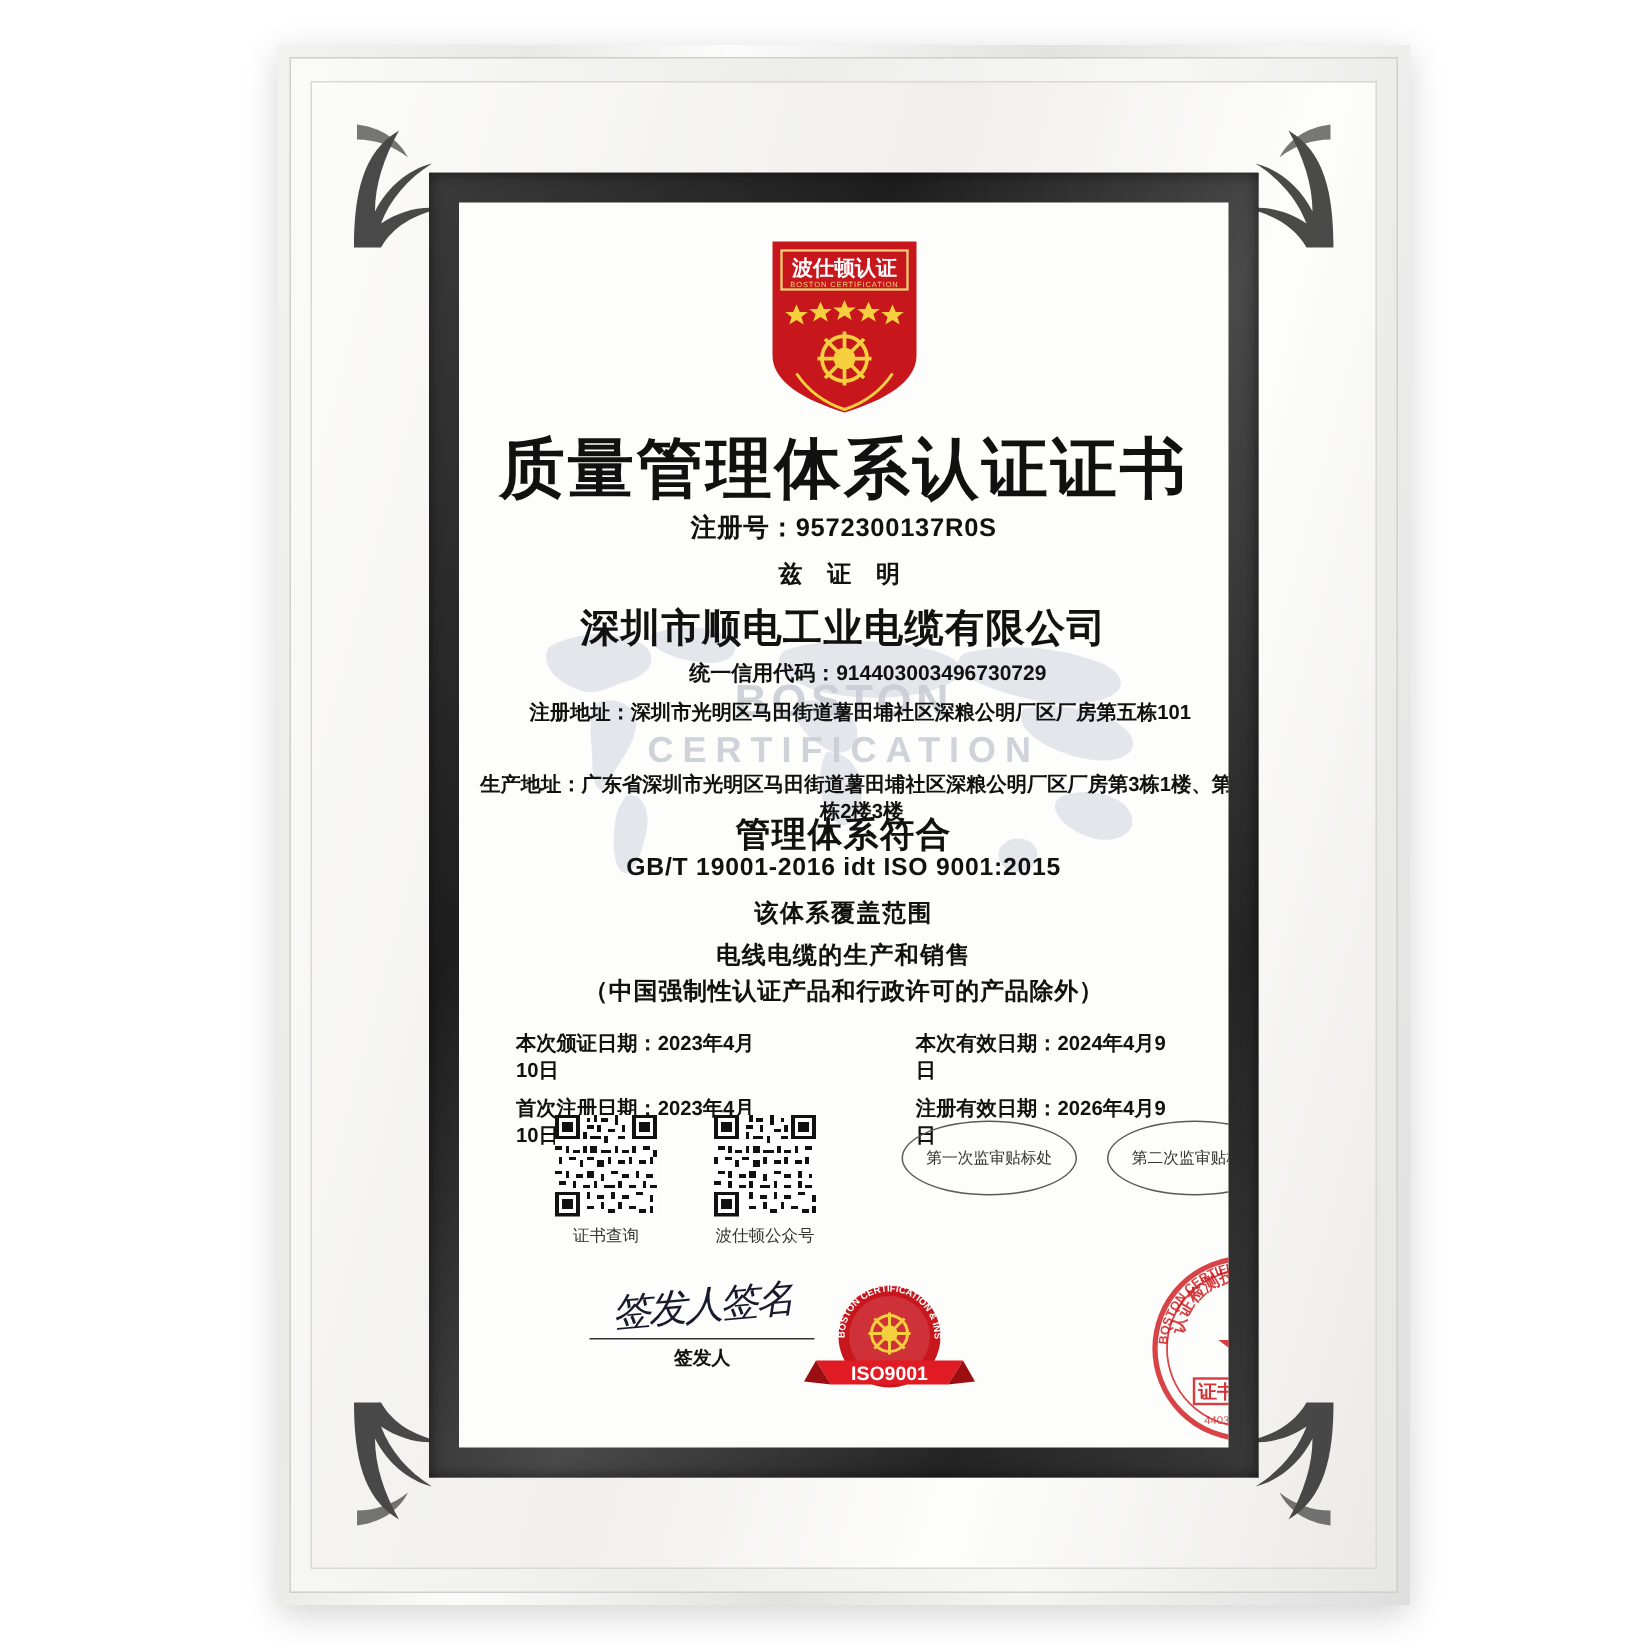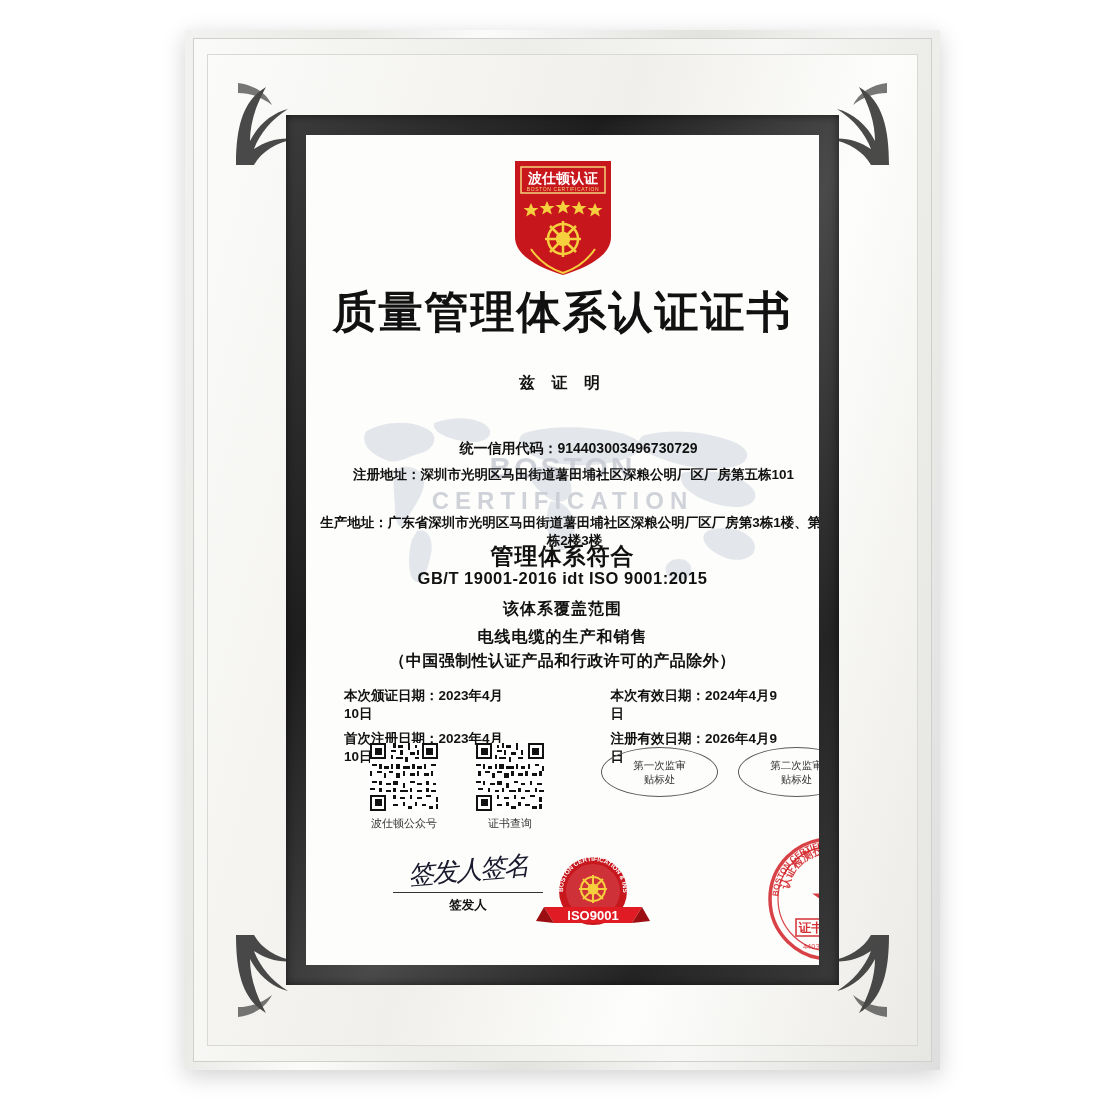--- a/index.html
+++ b/index.html
@@ -120,21 +120,21 @@
   
   .qr-wrap{position:absolute;left:64px;top:608px;display:flex;gap:38px;}
   .qr-item{text-align:center;}
   .qr{width:68px;height:68px;display:block;}
   .qr-cap{font-size:11px;color:#333;margin-top:5px;}
 
   
   .ovals{position:absolute;left:295px;top:612px;display:flex;gap:20px;}
   .oval{
     width:115px;height:48px;border:1px solid #5a5a5a;border-radius:50%;
-    display:flex;flex-direction:column;align-items:center;justify-content:center;
+    display:flex;align-items:center;justify-content:center;
     font-size:10.5px;color:#333;line-height:1.35;
   }
 
   
   .sign-block{position:absolute;left:72px;top:718px;width:180px;text-align:center;}
   .sign-script{
     font-family:"DejaVu Serif","Liberation Serif",serif;
     font-size:26px;font-style:italic;color:#1a1a2e;transform:rotate(-5deg);
     letter-spacing:-2px;
   }
@@ -217,22 +217,26 @@
                 <line x1="54" y1="64" x2="54" y2="100"></line>
                 <line x1="36" y1="82" x2="72" y2="82"></line>
                 <line x1="41" y1="69" x2="67" y2="95"></line>
                 <line x1="67" y1="69" x2="41" y2="95"></line>
               </g>
               <path d="M22 92 C30 104 42 112 54 116 C66 112 78 104 86 92" stroke="#f6cf3e" stroke-width="2" fill="none"></path>
             </svg>
 
             <div class="title">质量管理体系认证证书</div>
 
+            <div class="regno">
+              <span>注册号：</span><span>9572300137R0S</span>
+            </div>
 
             <div class="hereby">兹 证 明</div>
+            <div class="company">深圳市顺电工业电缆有限公司</div>
             <div class="credit">统一信用代码：914403003496730729</div>
 
             <div class="addr addr1">注册地址：深圳市光明区马田街道薯田埔社区深粮公明厂区厂房第五栋101</div>
             <div class="addr addr3">生产地址：广东省深圳市光明区马田街道薯田埔社区深粮公明厂区厂房第3栋1楼、第7栋2楼3楼</div>
 
             <div class="sys-conform">管理体系符合</div>
             <div class="standard">GB/T 19001-2016 idt ISO 9001:2015</div>
             <div class="scope-label">该体系覆盖范围</div>
             <div class="scope1">电线电缆的生产和销售</div>
             <div class="scope2">（中国强制性认证产品和行政许可的产品除外）</div>
@@ -250,100 +254,20 @@
                 <div class="date-cell">
                   <span>首次注册日期：</span><span>2023年4月10日</span>
                 </div>
                 <div class="date-cell right">
                   <span>注册有效日期：</span><span>2026年4月9日</span>
                 </div>
               </div>
             </div>
 
             <div class="qr-wrap">
-              <div class="qr-item">
-                <svg class="qr" viewBox="0 0 29 29" shape-rendering="crispEdges">
-                  <rect width="29" height="29" fill="#fff"></rect>
-                  <g fill="#111">
-                    <rect x="0" y="0" width="7" height="7"></rect>
-                      <rect x="1" y="1" width="5" height="5" fill="#fff"></rect>
-                      <rect x="2" y="2" width="3" height="3"></rect>
-                    <rect x="22" y="0" width="7" height="7"></rect>
-                      <rect x="23" y="1" width="5" height="5" fill="#fff"></rect>
-                      <rect x="24" y="2" width="3" height="3"></rect>
-                    <rect x="0" y="22" width="7" height="7"></rect>
-                      <rect x="1" y="23" width="5" height="5" fill="#fff"></rect>
-                      <rect x="2" y="24" width="3" height="3"></rect>
-                    <rect x="10" y="0" width="1" height="2"></rect>
-                      <rect x="12" y="1" width="2" height="1"></rect>
-                      <rect x="16" y="0" width="1" height="3"></rect>
-                      <rect x="19" y="1" width="1" height="1"></rect>
-                    <rect x="9" y="3" width="2" height="1"></rect>
-                      <rect x="13" y="3" width="1" height="2"></rect>
-                      <rect x="17" y="4" width="2" height="1"></rect>
-                      <rect x="20" y="3" width="1" height="2"></rect>
-                    <rect x="9" y="5" width="1" height="2"></rect>
-                      <rect x="11" y="6" width="3" height="1"></rect>
-                      <rect x="15" y="6" width="1" height="2"></rect>
-                      <rect x="19" y="6" width="2" height="1"></rect>
-                    <rect x="1" y="9" width="2" height="1"></rect>
-                      <rect x="4" y="9" width="1" height="2"></rect>
-                      <rect x="6" y="10" width="2" height="1"></rect>
-                      <rect x="9" y="9" width="1" height="2"></rect>
-                    <rect x="11" y="9" width="2" height="2"></rect>
-                      <rect x="14" y="10" width="3" height="1"></rect>
-                      <rect x="18" y="9" width="1" height="2"></rect>
-                      <rect x="20" y="10" width="2" height="1"></rect>
-                    <rect x="23" y="9" width="1" height="2"></rect>
-                      <rect x="26" y="9" width="2" height="1"></rect>
-                    <rect x="0" y="12" width="1" height="2"></rect>
-                      <rect x="3" y="12" width="2" height="1"></rect>
-                      <rect x="6" y="13" width="1" height="2"></rect>
-                      <rect x="8" y="12" width="2" height="1"></rect>
-                    <rect x="11" y="13" width="2" height="2"></rect>
-                      <rect x="14" y="12" width="1" height="2"></rect>
-                      <rect x="17" y="13" width="2" height="1"></rect>
-                      <rect x="20" y="12" width="1" height="2"></rect>
-                    <rect x="23" y="13" width="2" height="1"></rect>
-                      <rect x="26" y="12" width="1" height="2"></rect>
-                    <rect x="1" y="16" width="2" height="1"></rect>
-                      <rect x="4" y="16" width="1" height="2"></rect>
-                      <rect x="7" y="17" width="2" height="1"></rect>
-                      <rect x="10" y="16" width="2" height="2"></rect>
-                    <rect x="14" y="17" width="1" height="2"></rect>
-                      <rect x="17" y="16" width="2" height="1"></rect>
-                      <rect x="20" y="17" width="2" height="1"></rect>
-                      <rect x="24" y="16" width="1" height="2"></rect>
-                    <rect x="27" y="17" width="1" height="1"></rect>
-                    <rect x="0" y="19" width="2" height="1"></rect>
-                      <rect x="4" y="19" width="1" height="2"></rect>
-                      <rect x="7" y="20" width="2" height="1"></rect>
-                      <rect x="10" y="19" width="1" height="2"></rect>
-                    <rect x="13" y="20" width="3" height="1"></rect>
-                      <rect x="17" y="19" width="1" height="2"></rect>
-                      <rect x="20" y="20" width="2" height="1"></rect>
-                      <rect x="24" y="19" width="1" height="2"></rect>
-                    <rect x="26" y="20" width="2" height="1"></rect>
-                    <rect x="10" y="22" width="1" height="2"></rect>
-                      <rect x="13" y="23" width="2" height="1"></rect>
-                      <rect x="17" y="22" width="1" height="2"></rect>
-                      <rect x="20" y="23" width="2" height="1"></rect>
-                    <rect x="24" y="22" width="2" height="1"></rect>
-                      <rect x="28" y="23" width="1" height="2"></rect>
-                    <rect x="10" y="26" width="2" height="1"></rect>
-                      <rect x="14" y="25" width="1" height="2"></rect>
-                      <rect x="16" y="27" width="2" height="1"></rect>
-                      <rect x="19" y="25" width="1" height="2"></rect>
-                    <rect x="22" y="26" width="2" height="1"></rect>
-                      <rect x="25" y="27" width="2" height="1"></rect>
-                      <rect x="28" y="26" width="1" height="2"></rect>
-                  </g>
-                </svg>
-                <div class="qr-cap">波仕顿公众号</div>
-              </div>
               <div class="qr-item">
                 <svg class="qr" viewBox="0 0 29 29" shape-rendering="crispEdges">
                   <rect width="29" height="29" fill="#fff"></rect>
                   <g fill="#111">
                     <rect x="0" y="0" width="7" height="7"></rect>
                       <rect x="1" y="1" width="5" height="5" fill="#fff"></rect>
                       <rect x="2" y="2" width="3" height="3"></rect>
                     <rect x="22" y="0" width="7" height="7"></rect>
                       <rect x="23" y="1" width="5" height="5" fill="#fff"></rect>
                       <rect x="24" y="2" width="3" height="3"></rect>
@@ -411,20 +335,100 @@
                       <rect x="13" y="25" width="1" height="2"></rect>
                       <rect x="15" y="27" width="2" height="1"></rect>
                       <rect x="18" y="25" width="1" height="2"></rect>
                     <rect x="21" y="26" width="2" height="1"></rect>
                       <rect x="24" y="27" width="2" height="1"></rect>
                       <rect x="27" y="26" width="1" height="2"></rect>
                   </g>
                 </svg>
                 <div class="qr-cap">证书查询</div>
               </div>
+              <div class="qr-item">
+                <svg class="qr" viewBox="0 0 29 29" shape-rendering="crispEdges">
+                  <rect width="29" height="29" fill="#fff"></rect>
+                  <g fill="#111">
+                    <rect x="0" y="0" width="7" height="7"></rect>
+                      <rect x="1" y="1" width="5" height="5" fill="#fff"></rect>
+                      <rect x="2" y="2" width="3" height="3"></rect>
+                    <rect x="22" y="0" width="7" height="7"></rect>
+                      <rect x="23" y="1" width="5" height="5" fill="#fff"></rect>
+                      <rect x="24" y="2" width="3" height="3"></rect>
+                    <rect x="0" y="22" width="7" height="7"></rect>
+                      <rect x="1" y="23" width="5" height="5" fill="#fff"></rect>
+                      <rect x="2" y="24" width="3" height="3"></rect>
+                    <rect x="10" y="0" width="1" height="2"></rect>
+                      <rect x="12" y="1" width="2" height="1"></rect>
+                      <rect x="16" y="0" width="1" height="3"></rect>
+                      <rect x="19" y="1" width="1" height="1"></rect>
+                    <rect x="9" y="3" width="2" height="1"></rect>
+                      <rect x="13" y="3" width="1" height="2"></rect>
+                      <rect x="17" y="4" width="2" height="1"></rect>
+                      <rect x="20" y="3" width="1" height="2"></rect>
+                    <rect x="9" y="5" width="1" height="2"></rect>
+                      <rect x="11" y="6" width="3" height="1"></rect>
+                      <rect x="15" y="6" width="1" height="2"></rect>
+                      <rect x="19" y="6" width="2" height="1"></rect>
+                    <rect x="1" y="9" width="2" height="1"></rect>
+                      <rect x="4" y="9" width="1" height="2"></rect>
+                      <rect x="6" y="10" width="2" height="1"></rect>
+                      <rect x="9" y="9" width="1" height="2"></rect>
+                    <rect x="11" y="9" width="2" height="2"></rect>
+                      <rect x="14" y="10" width="3" height="1"></rect>
+                      <rect x="18" y="9" width="1" height="2"></rect>
+                      <rect x="20" y="10" width="2" height="1"></rect>
+                    <rect x="23" y="9" width="1" height="2"></rect>
+                      <rect x="26" y="9" width="2" height="1"></rect>
+                    <rect x="0" y="12" width="1" height="2"></rect>
+                      <rect x="3" y="12" width="2" height="1"></rect>
+                      <rect x="6" y="13" width="1" height="2"></rect>
+                      <rect x="8" y="12" width="2" height="1"></rect>
+                    <rect x="11" y="13" width="2" height="2"></rect>
+                      <rect x="14" y="12" width="1" height="2"></rect>
+                      <rect x="17" y="13" width="2" height="1"></rect>
+                      <rect x="20" y="12" width="1" height="2"></rect>
+                    <rect x="23" y="13" width="2" height="1"></rect>
+                      <rect x="26" y="12" width="1" height="2"></rect>
+                    <rect x="1" y="16" width="2" height="1"></rect>
+                      <rect x="4" y="16" width="1" height="2"></rect>
+                      <rect x="7" y="17" width="2" height="1"></rect>
+                      <rect x="10" y="16" width="2" height="2"></rect>
+                    <rect x="14" y="17" width="1" height="2"></rect>
+                      <rect x="17" y="16" width="2" height="1"></rect>
+                      <rect x="20" y="17" width="2" height="1"></rect>
+                      <rect x="24" y="16" width="1" height="2"></rect>
+                    <rect x="27" y="17" width="1" height="1"></rect>
+                    <rect x="0" y="19" width="2" height="1"></rect>
+                      <rect x="4" y="19" width="1" height="2"></rect>
+                      <rect x="7" y="20" width="2" height="1"></rect>
+                      <rect x="10" y="19" width="1" height="2"></rect>
+                    <rect x="13" y="20" width="3" height="1"></rect>
+                      <rect x="17" y="19" width="1" height="2"></rect>
+                      <rect x="20" y="20" width="2" height="1"></rect>
+                      <rect x="24" y="19" width="1" height="2"></rect>
+                    <rect x="26" y="20" width="2" height="1"></rect>
+                    <rect x="10" y="22" width="1" height="2"></rect>
+                      <rect x="13" y="23" width="2" height="1"></rect>
+                      <rect x="17" y="22" width="1" height="2"></rect>
+                      <rect x="20" y="23" width="2" height="1"></rect>
+                    <rect x="24" y="22" width="2" height="1"></rect>
+                      <rect x="28" y="23" width="1" height="2"></rect>
+                    <rect x="10" y="26" width="2" height="1"></rect>
+                      <rect x="14" y="25" width="1" height="2"></rect>
+                      <rect x="16" y="27" width="2" height="1"></rect>
+                      <rect x="19" y="25" width="1" height="2"></rect>
+                    <rect x="22" y="26" width="2" height="1"></rect>
+                      <rect x="25" y="27" width="2" height="1"></rect>
+                      <rect x="28" y="26" width="1" height="2"></rect>
+                  </g>
+                </svg>
+                <div class="qr-cap">波仕顿公众号</div>
+              </div>
             </div>
 
             <div class="ovals">
               <div class="oval">
                 <div>第一次监审</div>
                 <div>贴标处</div>
               </div>
               <div class="oval">
                 <div>第二次监审</div>
                 <div>贴标处</div>

